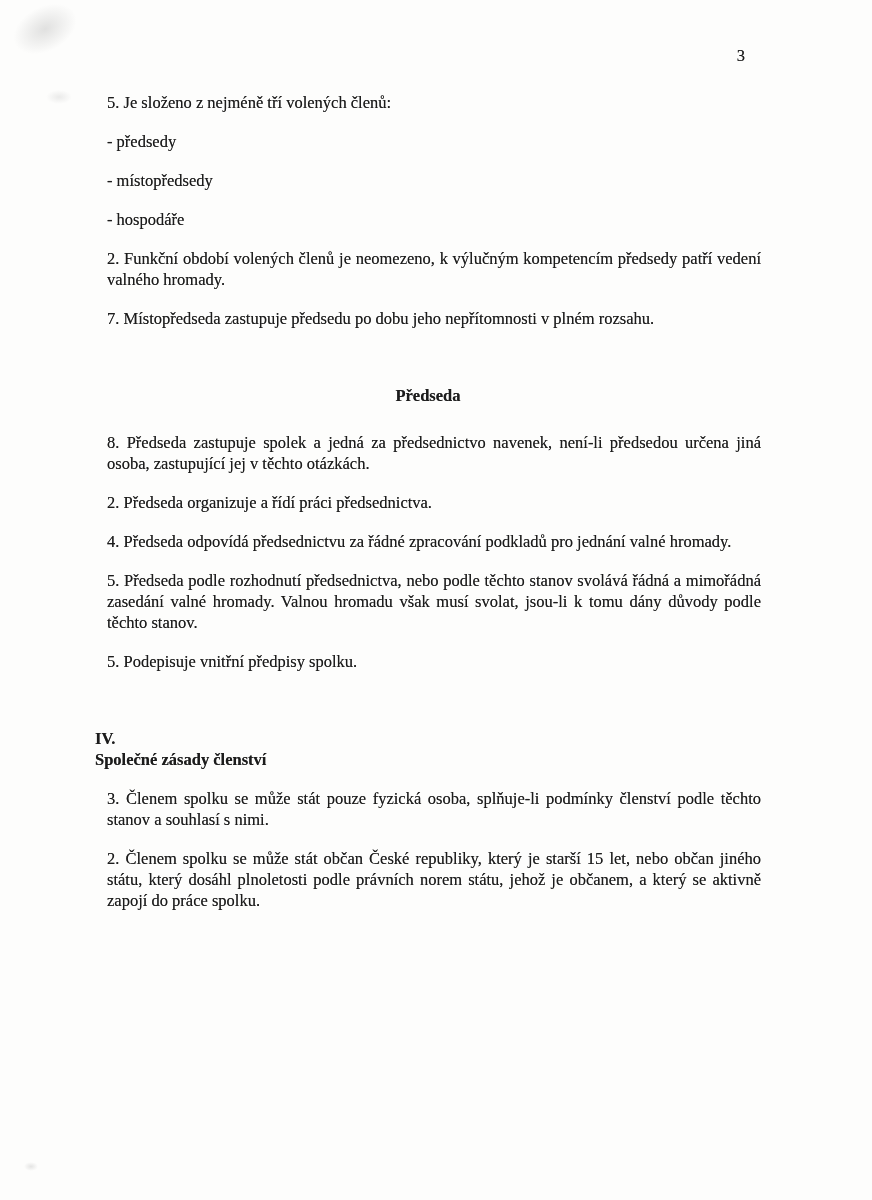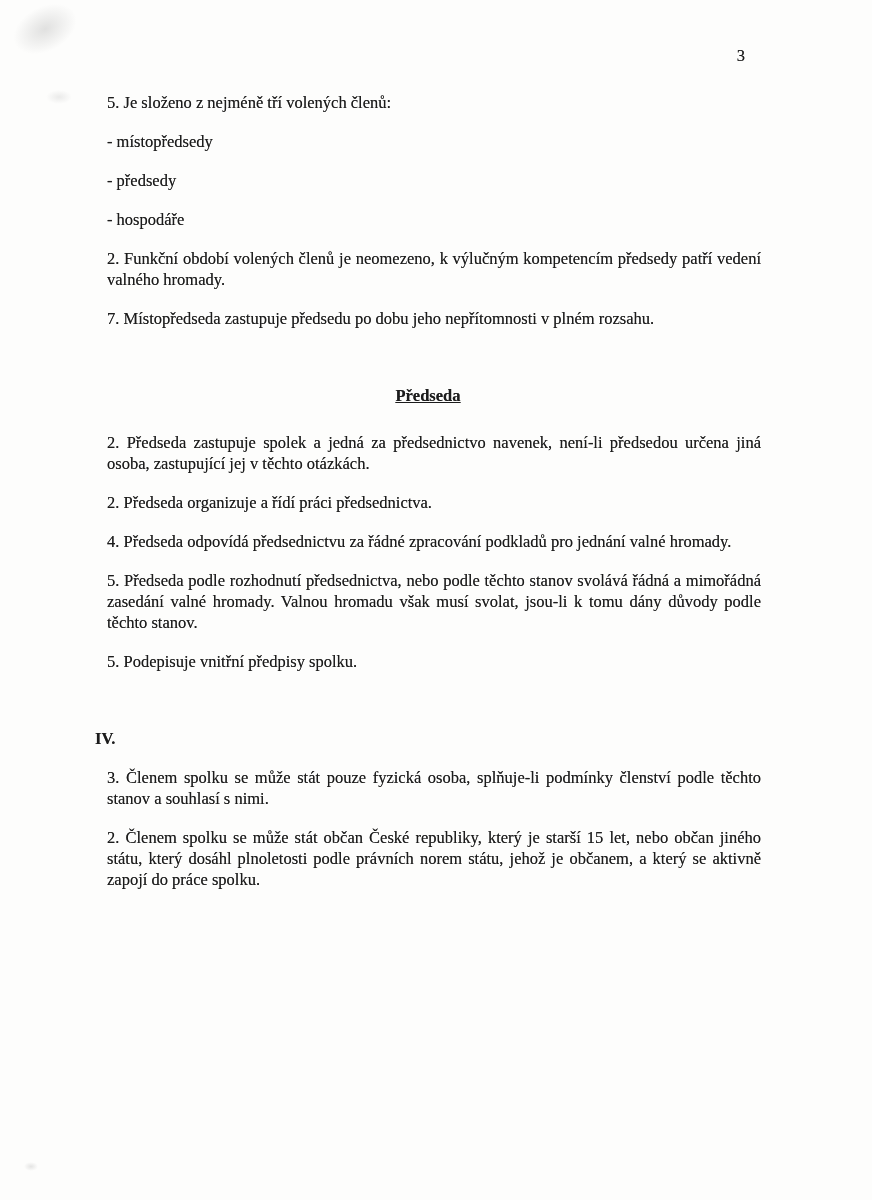--- a/index.html
+++ b/index.html
@@ -31,21 +31,21 @@
   }
   .content p {
     margin: 0 0 18px 12px;
     text-align: justify;
   }
   .heading {
     text-align: center;
     font-weight: bold;
     margin: 56px 0 26px 0;
   }
-  .heading.underlined { text-decoration: underline; }
+  .heading.underlined { }
   .heading-two-line { margin: 56px 0 18px 0; text-align: left; font-weight: bold; }
   .heading-two-line div { line-height: 21px; }
   
   .smudge-a {
     position: absolute; left: 10px; top: 6px; width: 70px; height: 46px;
     background: radial-gradient(ellipse at center, rgba(150,150,150,0.28), rgba(150,150,150,0) 68%);
     transform: rotate(-28deg);
   }
   .smudge-b {
     position: absolute; left: 46px; top: 90px; width: 26px; height: 14px;
@@ -63,35 +63,36 @@
 
   <div class="smudge-a"></div>
   <div class="smudge-b"></div>
   <div class="speck-a"></div>
 
   <div class="content">
 
     <div class="page-number">3</div>
 
     <p>5. Je složeno z nejméně tří volených členů:</p>
+    <p>- předsedy</p>
     <p>- místopředsedy</p>
-    <p>- předsedy</p>
     <p>- hospodáře</p>
     <p>2. Funkční období volených členů je neomezeno, k výlučným kompetencím předsedy patří vedení valného hromady.</p>
     <p>7. Místopředseda zastupuje předsedu po dobu jeho nepřítomnosti v plném rozsahu.</p>
 
     <div class="heading underlined">Předseda</div>
 
-    <p>2. Předseda zastupuje spolek a jedná za předsednictvo navenek, není-li předsedou určena jiná osoba, zastupující jej v těchto otázkách.</p>
+    <p>8. Předseda zastupuje spolek a jedná za předsednictvo navenek, není-li předsedou určena jiná osoba, zastupující jej v těchto otázkách.</p>
     <p>2. Předseda organizuje a řídí práci předsednictva.</p>
     <p>4. Předseda odpovídá předsednictvu za řádné zpracování podkladů pro jednání valné hromady.</p>
     <p>5. Předseda podle rozhodnutí předsednictva, nebo podle těchto stanov svolává řádná a mimořádná zasedání valné hromady. Valnou hromadu však musí svolat, jsou-li k tomu dány důvody podle těchto stanov.</p>
     <p>5. Podepisuje vnitřní předpisy spolku.</p>
 
     <div class="heading-two-line">
       <div>IV.</div>
+      <div>Společné zásady členství</div>
     </div>
 
     <p>3. Členem spolku se může stát pouze fyzická osoba, splňuje-li podmínky členství podle těchto stanov a souhlasí s nimi.</p>
     <p>2. Členem spolku se může stát občan České republiky, který je starší 15 let, nebo občan jiného státu, který dosáhl plnoletosti podle právních norem státu, jehož je občanem, a který se aktivně zapojí do práce spolku.</p>
 
   </div>
 </div>
 
 </body></html>

